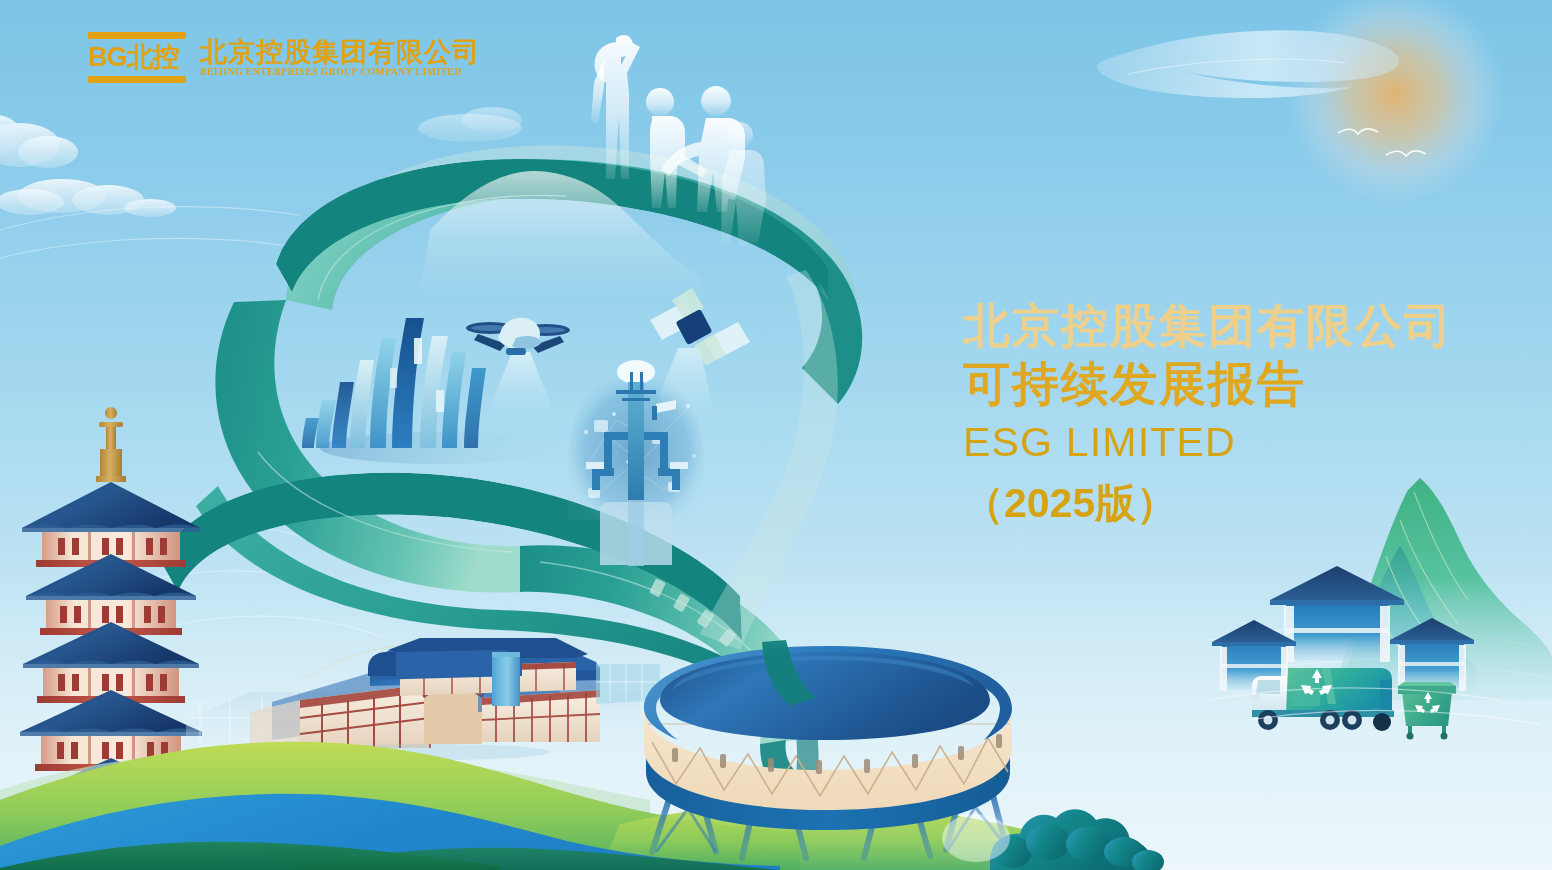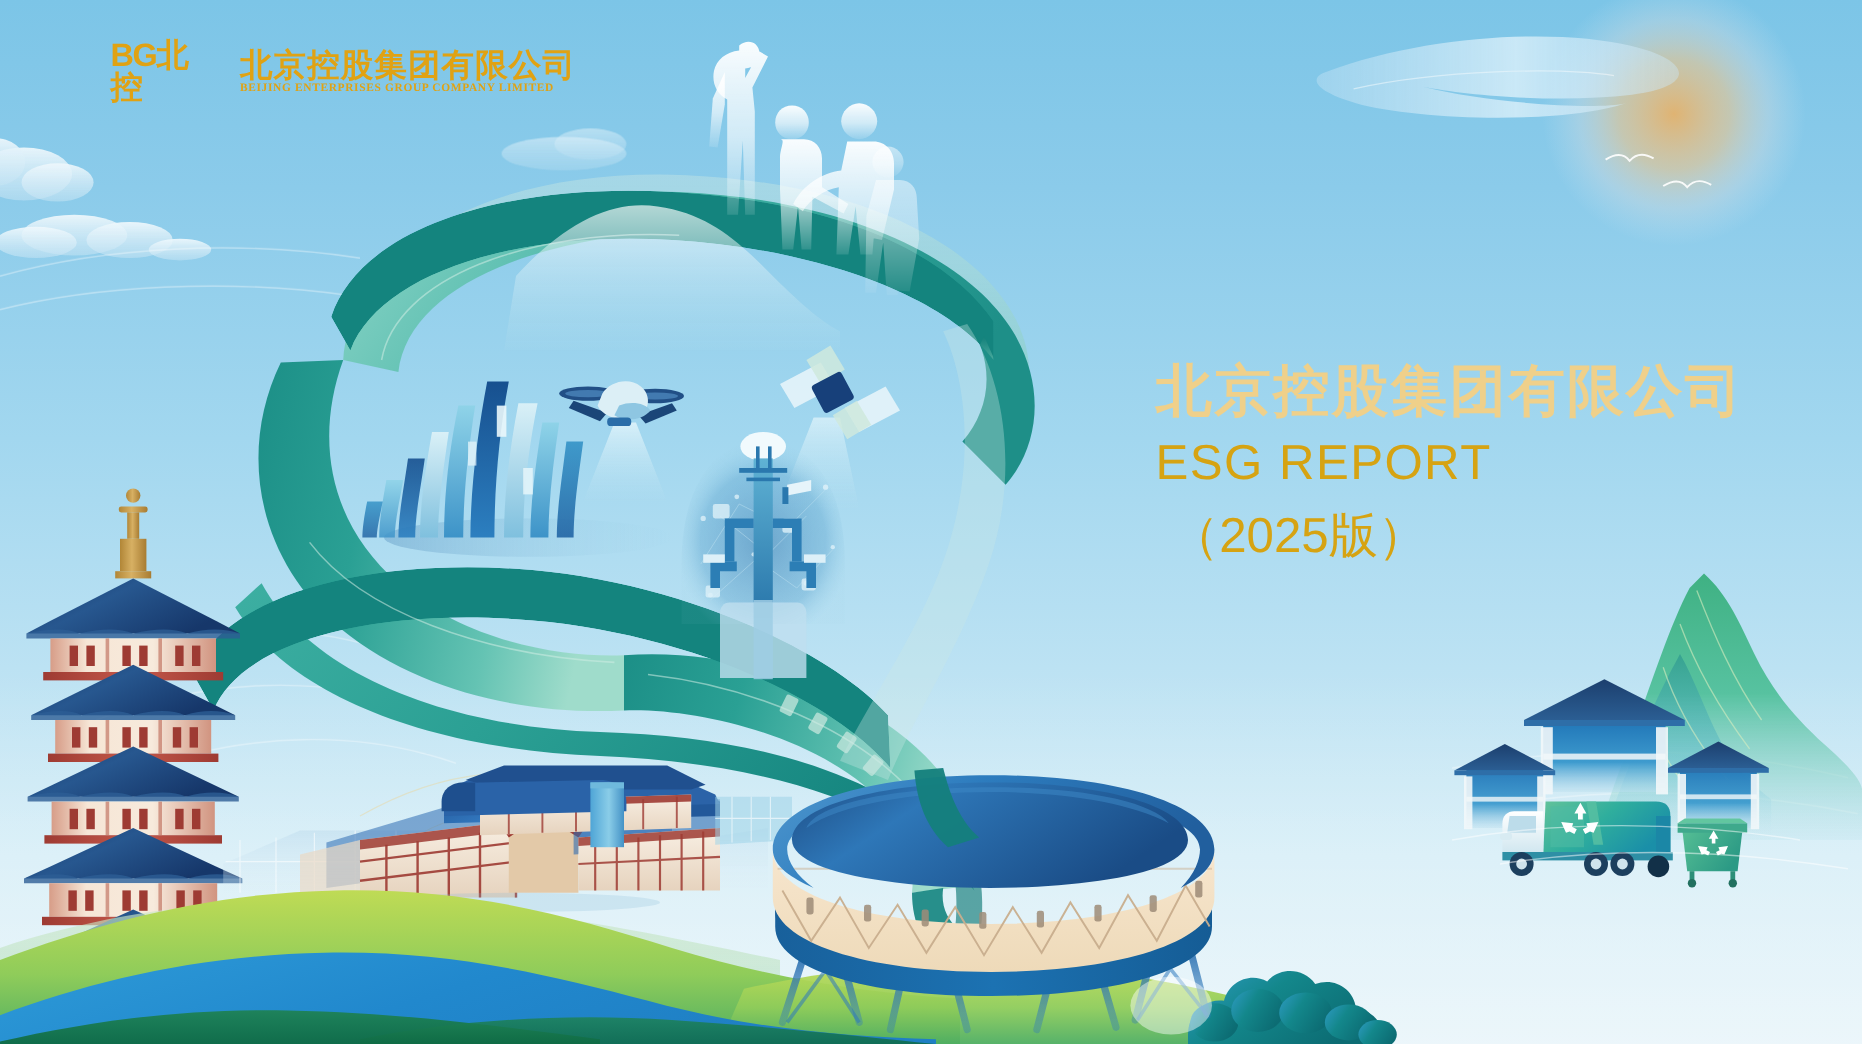--- a/index.html
+++ b/index.html
@@ -23,21 +23,21 @@
   }
   .layer { position:absolute; top:0; left:0; width:100%; height:100%; }
   svg.layer { display:block; }
 
   
   #logo-block {
     position:absolute; left:88px; top:32px;
     display:flex; align-items:center; gap:14px; z-index:40;
   }
   #logo-mark {
-    display:flex; flex-direction:row; gap:4px; width:98px;
+    display:flex; flex-direction:column; gap:4px; width:98px;
   }
   .logo-bar { height:7px; background:#E0A213; border-radius:1px; }
   #logo-mark-text {
     font-size:27px; font-weight:bold; color:#E0A213;
     letter-spacing:-1px; line-height:1; padding:1px 0;
     font-family:"Liberation Sans","DejaVu Sans",sans-serif;
   }
   #logo-text-block { display:flex; flex-direction:column; gap:2px; }
   #logo-cn {
     font-size:27px; font-weight:bold; color:#E0A213;
@@ -58,21 +58,21 @@
     letter-spacing:2px; white-space:nowrap;
   }
   #title-cn-1 { color:#EFD08A; }
   #title-cn-2 { color:#E0A820; margin-top:-2px; }
   #title-en {
     font-size:41px; color:#D6A312; letter-spacing:1.2px;
     margin-top:6px; font-weight:400;
   }
   #title-ver {
     font-size:41px; color:#D6A312; letter-spacing:0px;
-    margin-top:10px; font-weight:400;margin-left:12px;
+    margin-top:10px; font-weight:700;
   }
 </style>
 </head>
 <body>
 
 <div id="cover">
 
   <svg class="layer" viewBox="0 0 1552 870" preserveAspectRatio="none">
     <defs>
       <radialGradient id="sunG" cx="50%" cy="50%" r="50%">
@@ -880,17 +880,18 @@
       <div class="logo-bar"></div>
     </div>
     <div id="logo-text-block">
       <div id="logo-cn">北京控股集团有限公司</div>
       <div id="logo-en">BEIJING ENTERPRISES GROUP COMPANY LIMITED</div>
     </div>
   </div>
 
   <div id="title-block">
     <div class="title-cn" id="title-cn-1">北京控股集团有限公司</div>
-    <div id="title-en">ESG REPORT</div>
+    <div class="title-cn" id="title-cn-2">可持续发展报告</div>
+    <div id="title-en">ESG LIMITED</div>
     <div id="title-ver">（2025版）</div>
   </div>
 
 </div>
 
 </body></html>

